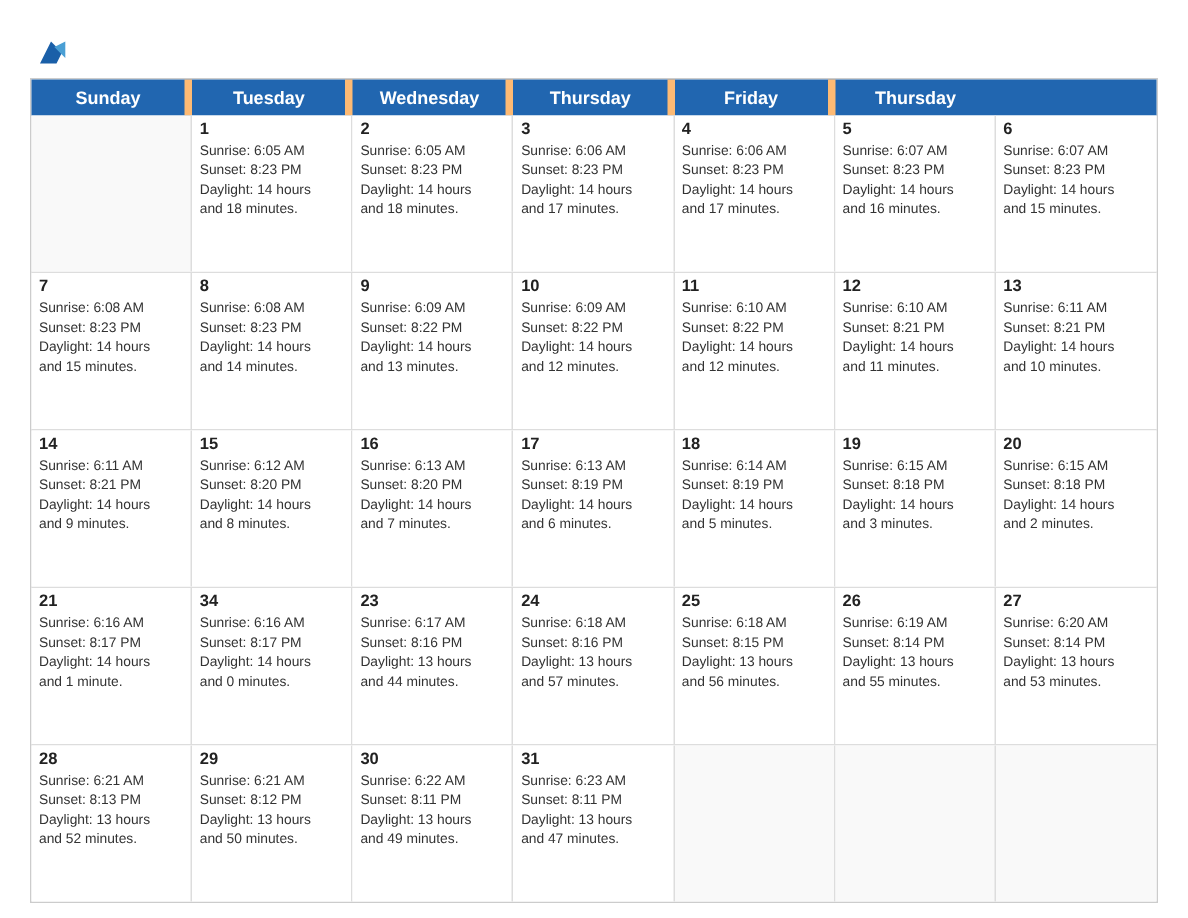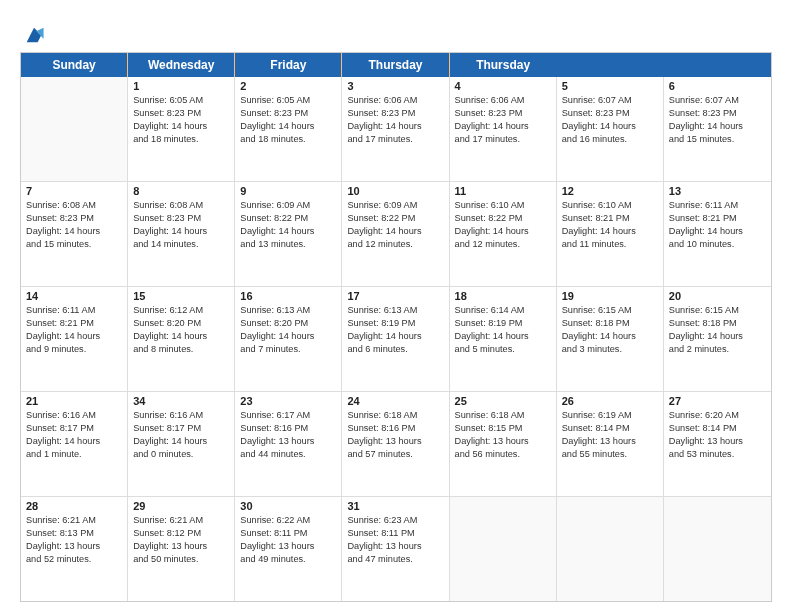--- a/index.html
+++ b/index.html
@@ -63,21 +63,21 @@
       display: grid;
       grid-template-columns: repeat(7, 1fr);
       background: #2166b0;
     }
     .cal-header-cell {
       color: #fff;
       font-size: 12px;
       font-weight: bold;
       text-align: center;
       padding: 5px 2px;
-      border-right: 1px solid #fdba74;
+      border-right: 5px solid #fdba74;
     }
     .cal-header-cell:last-child { border-right: none; }
     .cal-body {
       flex: 1;
       display: flex;
       flex-direction: column;
     }
     .cal-row {
       display: grid;
       grid-template-columns: repeat(7, 1fr);
@@ -125,23 +125,24 @@
     </div>
     <div class="title-block">
       <div class="month-title"></div>
       <div class="location"></div>
     </div>
   </div>
 
   <div class="calendar">
     <div class="cal-header">
     <div class="cal-header-cell">Sunday</div>
+        <div class="cal-header-cell">Tuesday</div>
         <div class="cal-header-cell">Wednesday</div>
+        <div class="cal-header-cell">Thursday</div>
         <div class="cal-header-cell">Friday</div>
-        <div class="cal-header-cell">Thursday</div>
         <div class="cal-header-cell">Thursday</div>
       </div>
     <div class="cal-body">
     <div class="cal-row">
           <div class="cal-cell empty"></div>
           <div class="cal-cell">
             <div class="day-num">1</div>
             <div class="cell-line">Sunrise: 6:05 AM</div>
             <div class="cell-line">Sunset: 8:23 PM</div>
             <div class="cell-line">Daylight: 14 hours</div>

